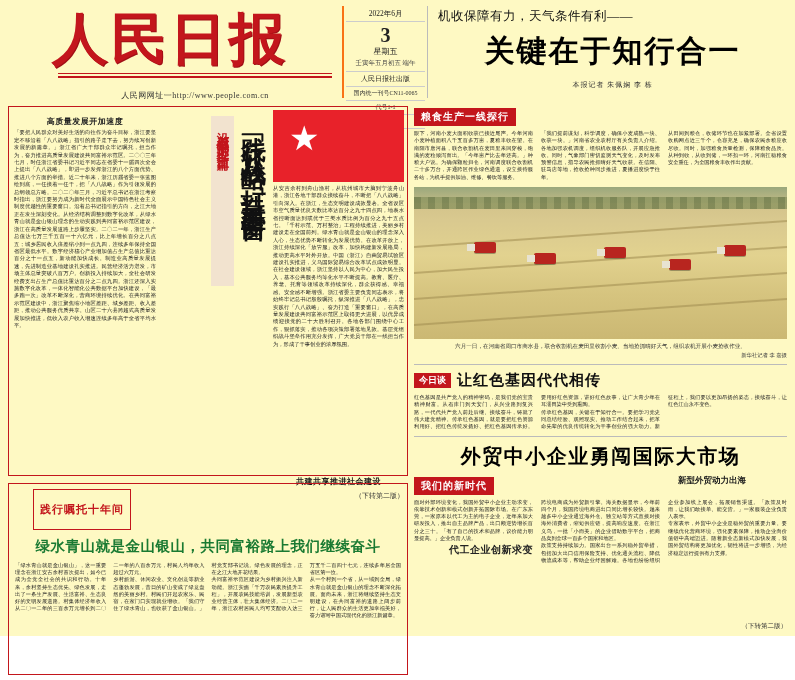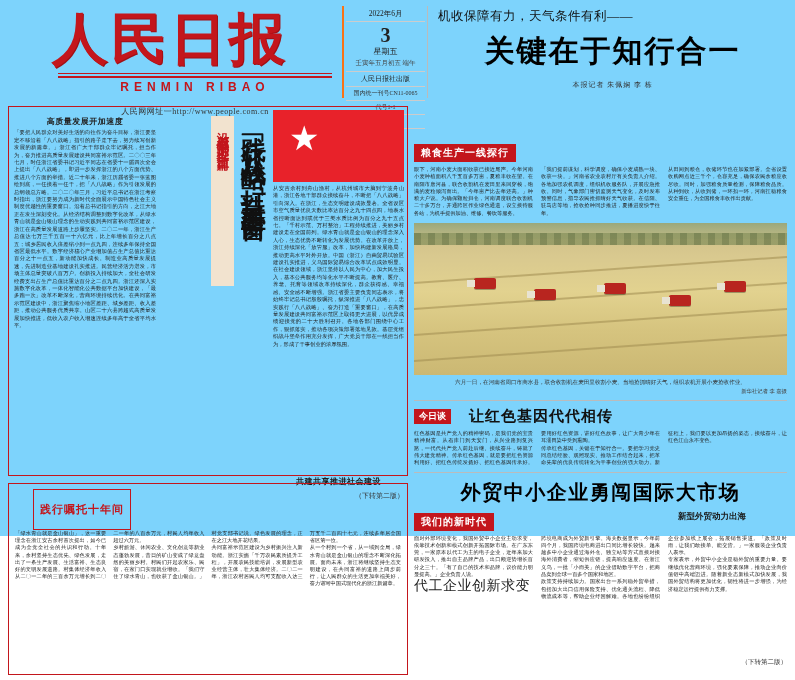--- a/index.html
+++ b/index.html
@@ -11,22 +11,22 @@
     width: 795px;
     height: 680px;
     font-family: "Liberation Serif", serif;
     color: #1a1a1a;
     overflow: hidden;
     position: relative;
   }
   .page {
     position: relative;
     width: 795px;
-    height: 536px;
-    background: #7dd3fc;
+    height: 636px;
+    background: #fef9c3;
     box-sizing: border-box;
     padding: 6px 8px 0 8px;
   }
 
   
   .masthead {
     display: flex;
     align-items: flex-start;
     height: 96px;
     position: relative;
@@ -127,21 +127,21 @@
     letter-spacing: 1px;
   }
 
   
   .body-grid {
     display: flex;
     margin-top: 4px;
     height: 574px;
   }
   .left-col { width: 400px; position: relative; }
-  .right-col { flex: 1; padding-left: 6px; box-sizing: border-box; position: relative; margin-top: 36px;}
+  .right-col { flex: 1; padding-left: 6px; box-sizing: border-box; position: relative;}
 
   
   .hero-box {
     border: 1.5px solid #c3161c;
     height: 370px;
     display: flex;
     box-sizing: border-box;
     padding: 3px;
     position: relative;
   }
@@ -324,47 +324,46 @@
     margin-top: 3px;
     line-height: 8px;
   }
   .photo-credit { font-size: 5.4px; text-align: right; color: #444; margin-top: 2px;}
 
   .sect-tag-red {
     display:inline-block;
     background:#c3161c;color:#fff;font-size:9px;font-weight:bold;padding:1px 5px;
     vertical-align: middle;
   }
-  .sect-title-line { margin-top: 6px; display:flex; align-items:center; gap:18px;}
+  .sect-title-line { margin-top: 6px; display:flex; align-items:center; gap:6px;}
   .sect-title-main {
     font-family:"DejaVu Serif", serif;
     font-size: 15px; font-weight:bold; letter-spacing:1px; color:#111;
   }
   .divider { border-top:1px solid #bbb; margin:5px 0; }
   .big-head-2 {
     font-family:"DejaVu Serif", serif;
     font-size: 20px; font-weight: bold; text-align:center;
     letter-spacing: 1.5px; margin: 6px 0 5px 0; color:#000;
   }
   .sub-center {
-    text-align:left;font-size:14px;font-weight:normal;margin:4px 0 4px 0;letter-spacing:.5px;
+    text-align:right;font-size:10px;font-weight:bold;margin:4px 0 4px 0;letter-spacing:.5px;
   }
   .small-cont { font-size:6.5px; text-align:right; color:#333; margin-top:3px;}
 </style>
 </head>
 <body>
 
 <div class="page">
 
   <div class="masthead">
 
     <div class="logo-block">
       <div class="logo-chars">人民日报</div>
       <div class="logo-rule"></div>
-      <div class="logo-pinyin">RENMIN RIBAO</div>
       <div class="logo-url">人民网网址一http://www.people.com.cn</div>
     </div>
 
     <div class="date-block">
       <div class="date-top">2022年6月</div>
       <div class="date-big">3</div>
       <div class="date-week">星期五</div>
       <div class="date-lunar">壬寅年五月初五 端午</div>
       <div class="date-org">人民日报社出版</div>
       <div class="date-meta">国内统一刊号CN11-0065</div>
@@ -401,20 +400,21 @@
             <span class="star">★</span>
           </div>
           <div class="hero-r-text">从安吉余村到舟山渔村，从杭州城市大脑到宁波舟山港，浙江各地干部群众接续奋斗，不断把「八八战略」引向深入。在浙江，生态文明建设成效显著。全省设区市空气质量优良天数比率达百分之九十四点四，地表水省控断面达到或优于三类水质比例为百分之九十五点七。「千村示范、万村整治」工程持续推进，美丽乡村建设走在全国前列。绿水青山就是金山银山的理念深入人心，生态优势不断转化为发展优势。在改革开放上，浙江持续深化「放管服」改革，加快构建新发展格局，推动更高水平对外开放。中国（浙江）自由贸易试验区建设扎实推进，义乌国际贸易综合改革试点成效明显。在社会建设领域，浙江坚持以人民为中心，加大民生投入，基本公共服务均等化水平不断提高。教育、医疗、养老、托育等领域改革持续深化，群众获得感、幸福感、安全感不断增强。浙江省委主要负责同志表示，将始终牢记总书记殷殷嘱托，纵深推进「八八战略」，忠实践行「八八战略」、奋力打造「重要窗口」，在高质量发展建设共同富裕示范区上取得更大进展，以优异成绩迎接党的二十大胜利召开。各地各部门围绕中心工作，狠抓落实，推动各项决策部署落地见效。基层党组织战斗堡垒作用充分发挥，广大党员干部在一线担当作为，形成了干事创业的浓厚氛围。</div>
           <div class="sub-head-sm">共建共享推进社会建设</div>
           <div class="cont-note">（下转第二版）</div>
         </div>
       </div>
 
       <div class="promo-box">
         <div class="promo-tag">践行嘱托十年间</div>
+        <div class="promo-head">绿水青山就是金山银山，共同富裕路上我们继续奋斗</div>
         <div class="promo-cols">
           <div>「绿水青山就是金山银山」，这一重要理念在浙江安吉余村首次提出，如今已成为全党全社会的共识和行动。十年来，余村坚持生态优先、绿色发展，走出了一条生产发展、生活富裕、生态良好的文明发展道路。村集体经济年收入从二〇一二年的三百余万元增长到二〇二一年的八百余万元，村民人均年收入超过六万元。</div>
           <div>乡村旅游、休闲农业、文化创意等新业态蓬勃发展，昔日的矿山变成了绿意盎然的美丽乡村。村民们开起农家乐、民宿，在家门口实现就业增收。「我们守住了绿水青山，也收获了金山银山。」村党支部书记说。绿色发展的理念，正在之江大地开花结果。</div>
           <div>共同富裕示范区建设为乡村振兴注入新动能。浙江实施「千万农民素质提升工程」，开展农民技能培训，发展新型农业经营主体，壮大集体经济。二〇二一年，浙江农村居民人均可支配收入达三万五千二百四十七元，连续多年居全国省区第一位。</div>
           <div>从一个村到一个省，从一域到全局，绿水青山就是金山银山的理念不断深化拓展。面向未来，浙江将继续坚持生态文明建设，在共同富裕的道路上阔步前行，让人民群众的生活更加幸福美好，奋力谱写中国式现代化的浙江新篇章。</div>
         </div>
       </div>
 
     </div>
 

